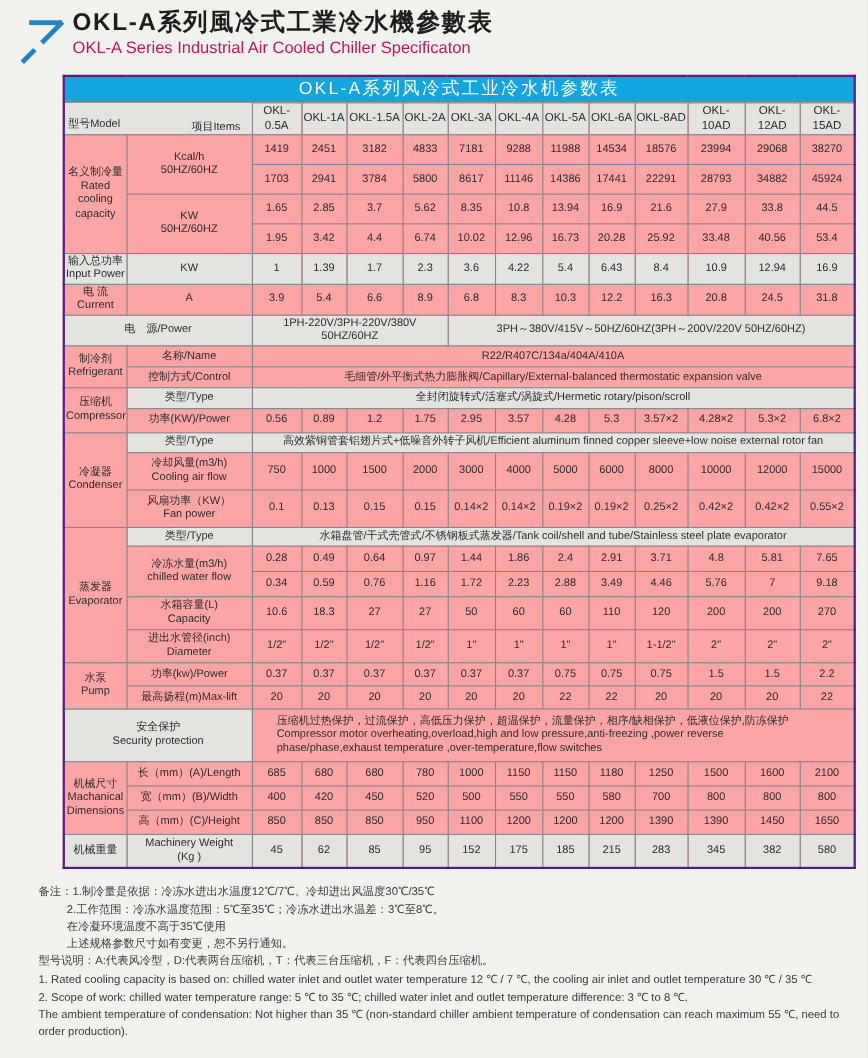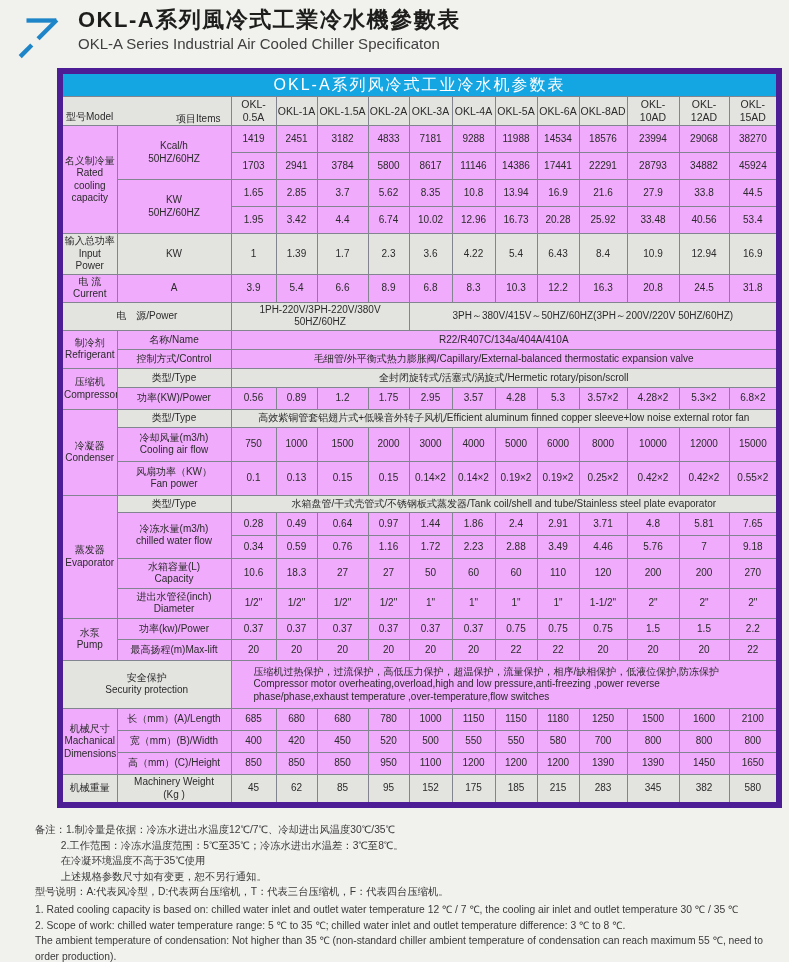--- a/index.html
+++ b/index.html
@@ -5,28 +5,28 @@
   * { box-sizing: border-box; }
   html,body { margin:0; padding:0; }
   body {
     width:789px; height:962px;
     background:#f1f1ee;
     font-family:"Liberation Sans", sans-serif;
     color:#333;
   }
   .doc-header { display:flex; align-items:flex-start; padding:6px 0 0 12px; }
   .logo { width:54px; height:52px; margin-top:2px; flex:0 0 auto; }
-  .titles { margin-left:12px; }
+  .titles { }
   .title-zh { margin:0; font-size:22px; font-weight:700; color:#1d1d1b; letter-spacing:1.5px; line-height:1.25; }
-  .title-en { font-size:15px; color:#404040; margin-top:1px; }
+  .title-en { font-size:15px; color:#be185d; margin-top:1px; }
 
   table.spec {
     border-collapse:collapse; table-layout:fixed;
     width:719px; margin:8px 0 0 57px;
-    border:6px solid #4c1d95; background:#f0abfc;
+    border:2px solid #4c1d95; background:#fca5a5;
   }
   .spec td {
     border:1px solid #82858f;
     font-size:10px; text-align:center; vertical-align:middle;
     padding:1px 1px; line-height:1.25; color:#2b2b2b; overflow:hidden;
   }
   tr.titlebar td {
     background:#14a5e3; color:#fff; font-size:16px; font-weight:400;
     height:24px; letter-spacing:2px;
   }

